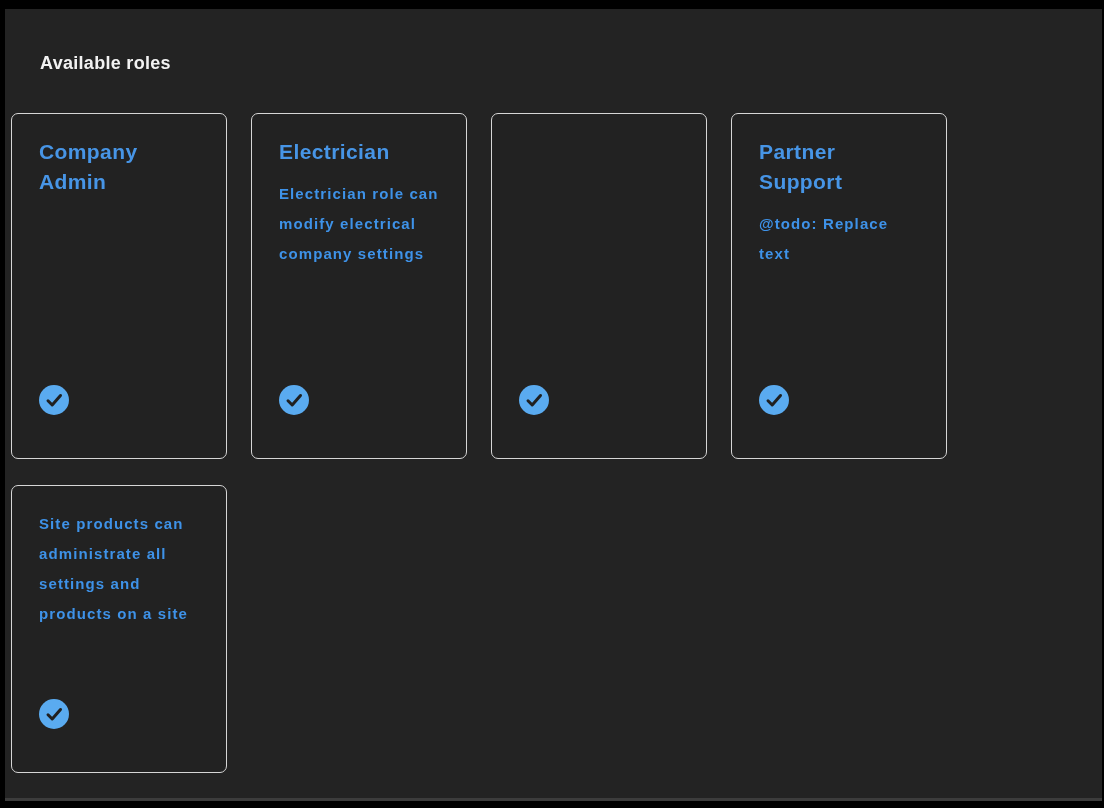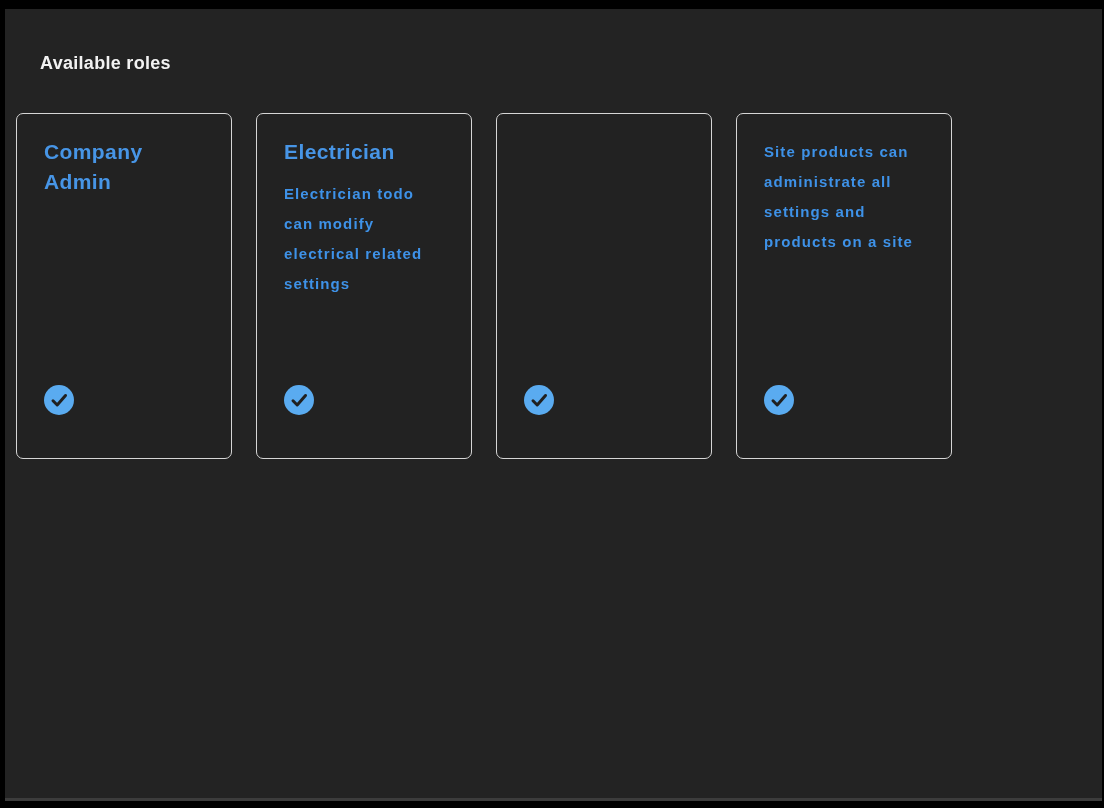--- a/index.html
+++ b/index.html
@@ -35,21 +35,21 @@
     line-height: 20px;
     font-weight: bold;
     letter-spacing: 0.3px;
     color: var(--heading-text, #f2f2f2);
   }
   .grid {
     display: flex;
     flex-wrap: wrap;
     gap: 26px 24px;
     margin-top: 40px;
-    padding-left: 11px;
+    padding-left: 6px;
     align-items: stretch;
   }
   .card {
     width: 216px;
     min-height: 346px;
     box-sizing: border-box;
     background: var(--card-background, #222222);
     border: 1px solid var(--card-border, #d6d6d6);
     border-radius: 7px;
     padding: 23px 24px 43px 27px;
@@ -108,38 +108,48 @@
       <span class="check">
         <svg width="30" height="30" viewBox="0 0 30 30">
           <circle cx="15" cy="15" r="15"></circle>
           <path d="M9 15.8 L13.2 20 L21.5 10.5"></path>
         </svg>
       </span>
     </div>
 
     <div class="card">
       <div class="card-title">Electrician</div>
-      <div class="card-desc">Electrician todo can modify electrical related settings</div>
+      <div class="card-desc">Electrician role can modify electrical company settings</div>
       <span class="check">
         <svg width="30" height="30" viewBox="0 0 30 30">
           <circle cx="15" cy="15" r="15"></circle>
           <path d="M9 15.8 L13.2 20 L21.5 10.5"></path>
         </svg>
       </span>
     </div>
 
     <div class="card">
       <span class="check">
         <svg width="30" height="30" viewBox="0 0 30 30">
           <circle cx="15" cy="15" r="15"></circle>
           <path d="M9 15.8 L13.2 20 L21.5 10.5"></path>
         </svg>
       </span>
     </div>
 
+    <div class="card">
+      <div class="card-title">Partner Support</div>
+      <div class="card-desc">@todo: Replace text</div>
+      <span class="check">
+        <svg width="30" height="30" viewBox="0 0 30 30">
+          <circle cx="15" cy="15" r="15"></circle>
+          <path d="M9 15.8 L13.2 20 L21.5 10.5"></path>
+        </svg>
+      </span>
+    </div>
 
     <div class="card">
       <div class="card-desc">Site products can administrate all settings and products on a site</div>
       <span class="check">
         <svg width="30" height="30" viewBox="0 0 30 30">
           <circle cx="15" cy="15" r="15"></circle>
           <path d="M9 15.8 L13.2 20 L21.5 10.5"></path>
         </svg>
       </span>
     </div>

